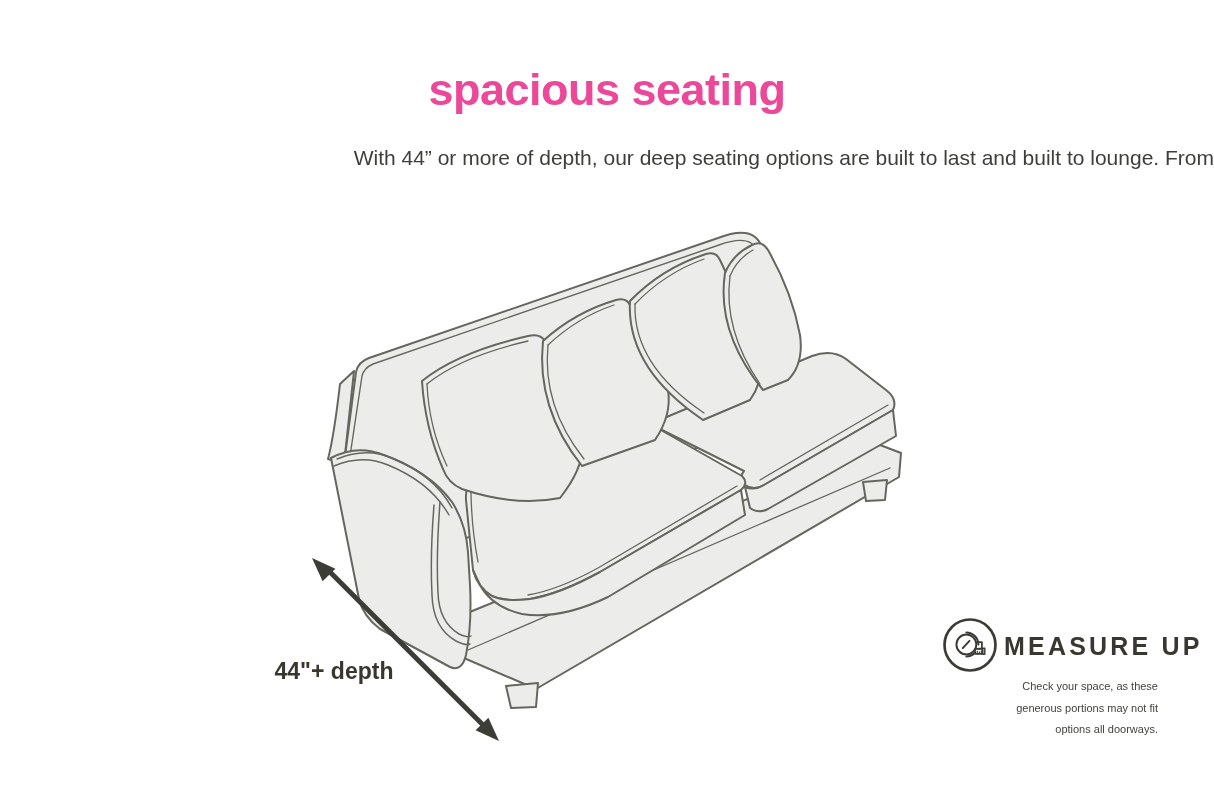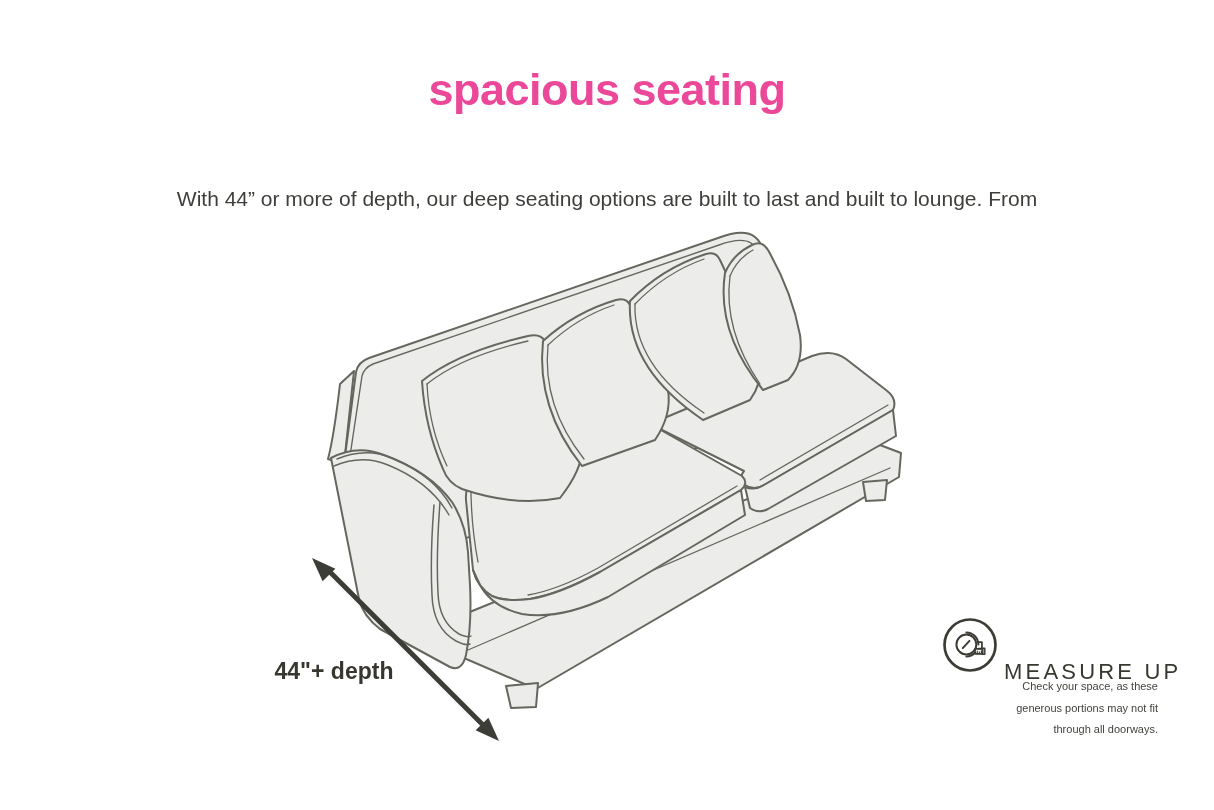--- a/index.html
+++ b/index.html
@@ -5,33 +5,33 @@
   html,body{margin:0;padding:0;background:#ffffff;}
   #page{
     position:relative;width:1214px;height:810px;background:#ffffff;
     font-family:"Liberation Sans","DejaVu Sans",sans-serif;overflow:hidden;
   }
   .title{
     position:absolute;top:64px;left:0;width:100%;text-align:center;
     font-size:45px;font-weight:700;letter-spacing:-0.5px;color:#ec4899;
   }
   .desc{
-    position:absolute;top:143px;left:0;width:100%;text-align:center;
-    font-size:21px;line-height:30px;color:#3e3e3b;margin-top:41px;
+    position:absolute;top:143px;left:0;width:100%;text-align:right;
+    font-size:21px;line-height:30px;color:#3e3e3b;
   }
   .desc div{white-space:nowrap;}
   .sofa-svg{position:absolute;left:0;top:0;width:1214px;height:810px;}
   .dim-label{
     position:absolute;left:256px;top:658px;width:156px;text-align:center;
     font-size:23px;font-weight:700;color:#38372f;white-space:nowrap;
   }
   .mu-icon{position:absolute;left:941px;top:616px;width:58px;height:58px;}
   .mu-heading{
-    position:absolute;left:1004px;top:636px;font-size:22px;font-weight:400;
-    letter-spacing:3.2px;color:#393830;white-space:nowrap;line-height:20px;margin-top:26px;
+    position:absolute;left:1004px;top:636px;font-size:25px;font-weight:700;
+    letter-spacing:3.2px;color:#393830;white-space:nowrap;line-height:20px;
   }
   .mu-note{
     position:absolute;right:56px;top:676px;width:300px;text-align:right;
     font-size:11px;line-height:21.5px;color:#44433d;
   }
   .mu-note div{white-space:nowrap;}
 </style>
 </head>
 <body>
 
@@ -121,16 +121,16 @@
     <path d="M32.9,31.7 h7.2 v4.8 h-7.2 z" stroke-width="1.6"></path>
     <path d="M35,33.8 v2.7 M37,34.6 v1.9 M39,33.8 v2.7" stroke-width="1.1"></path>
     <path d="M40.1,31.2 h2.2 v5.8 h-2.2 z" stroke-width="1.4"></path>
   </svg>
 
   <div class="mu-heading">MEASURE UP</div>
 
   <div class="mu-note">
     <div>Check your space, as these</div>
     <div>generous portions may not fit</div>
-    <div>through all doorways.</div>
+    <div>options all doorways.</div>
   </div>
 
 </div>
 
 </body></html>

